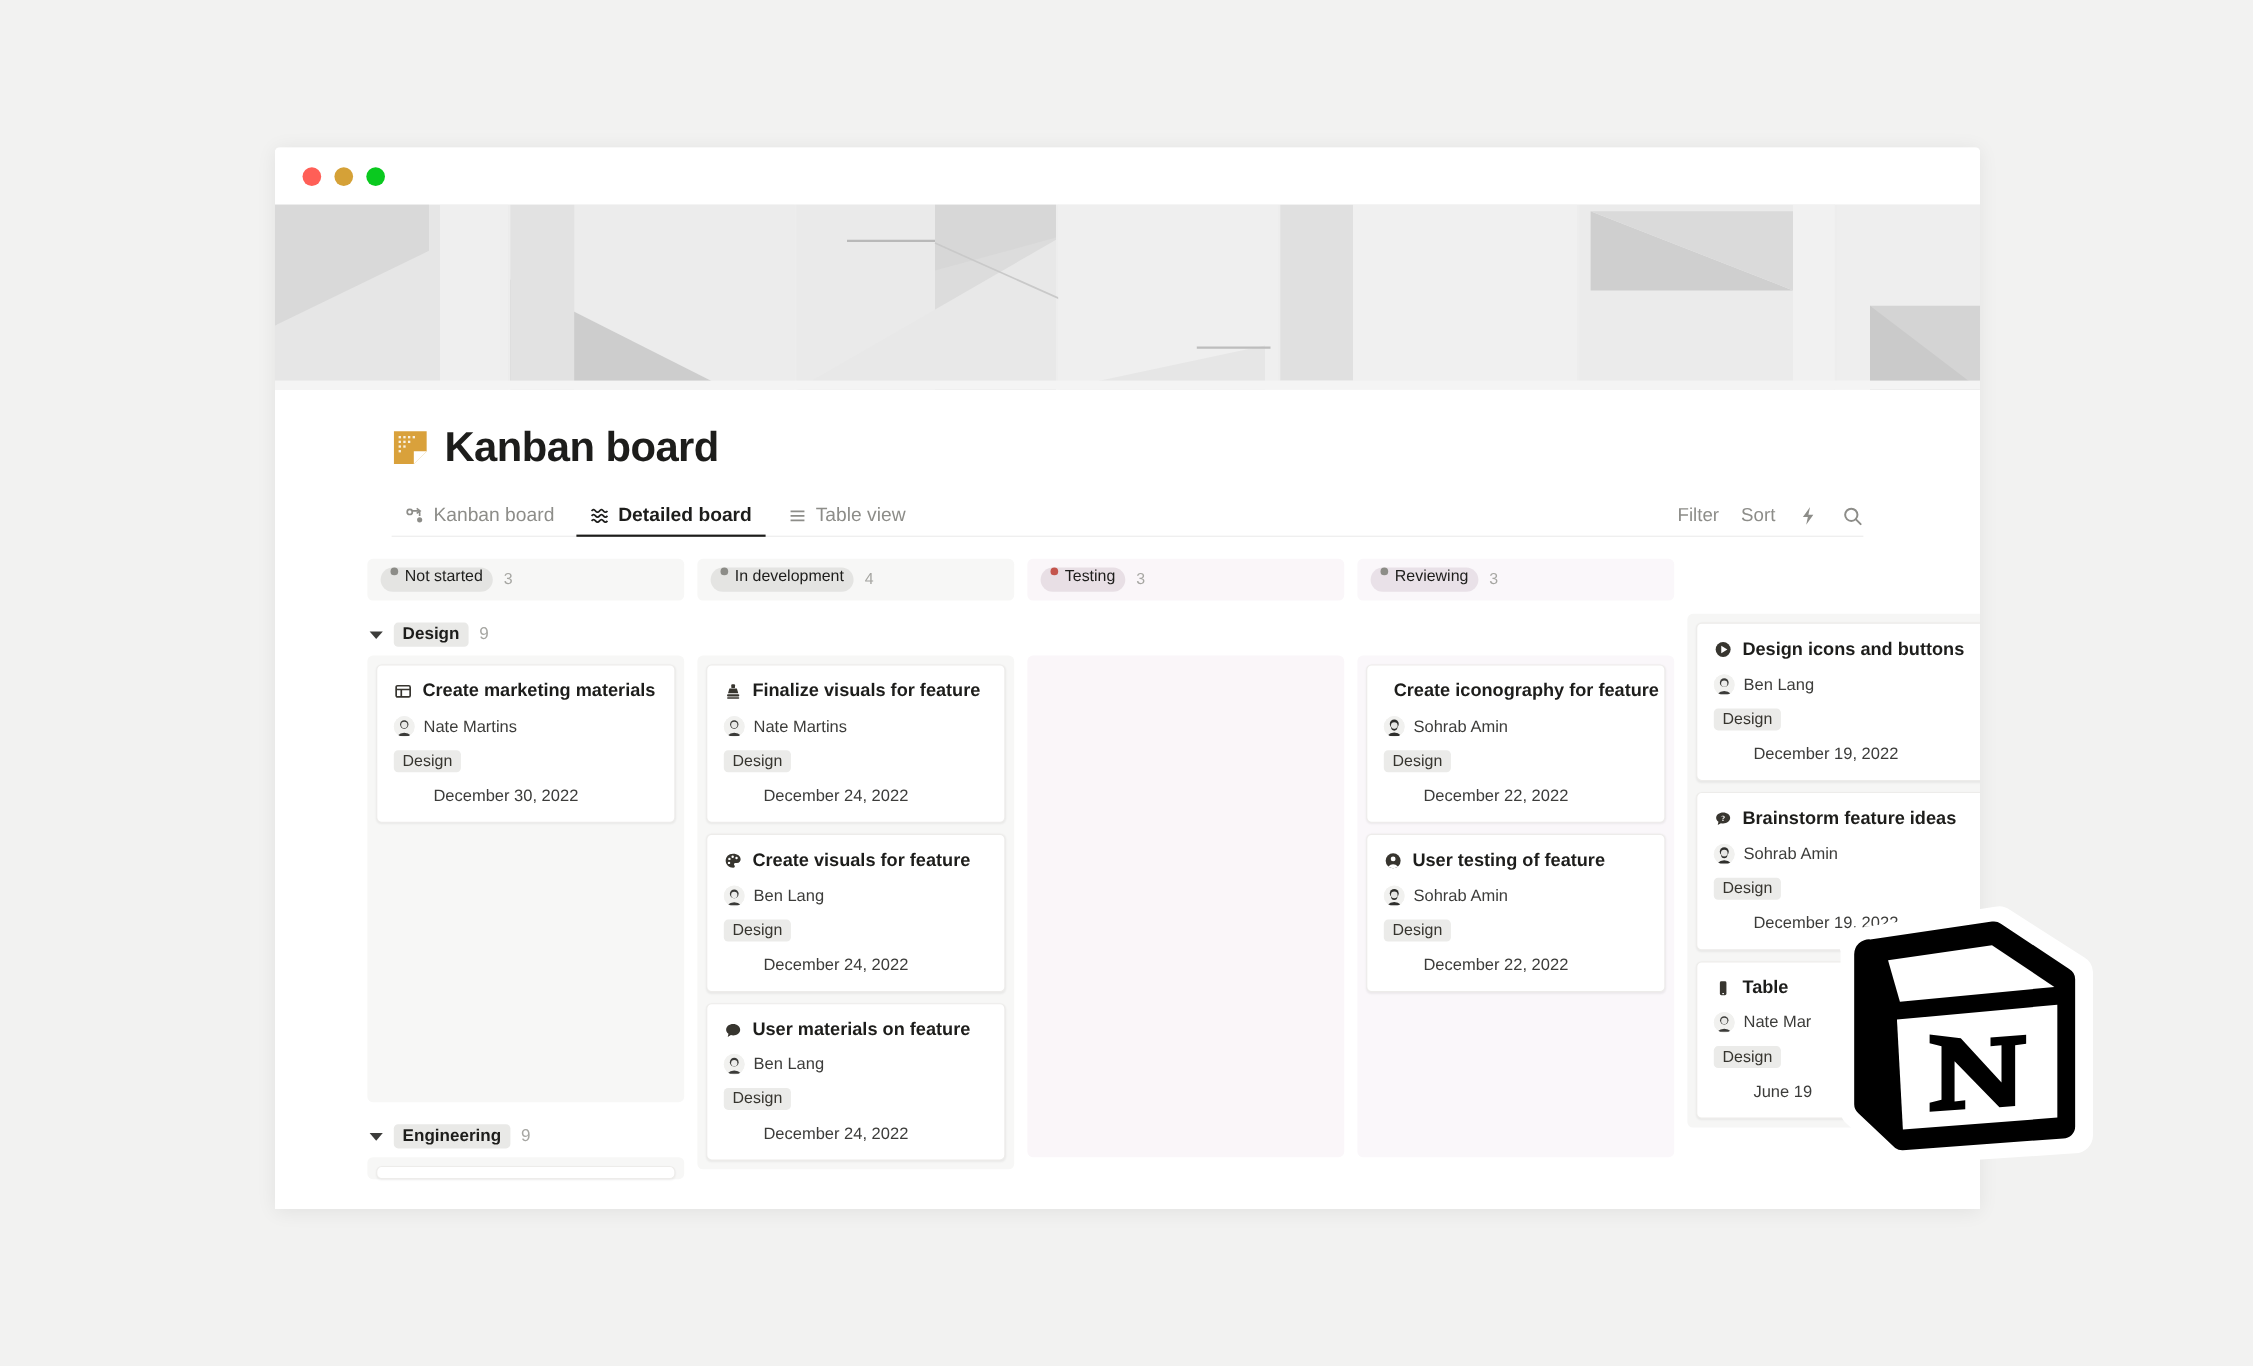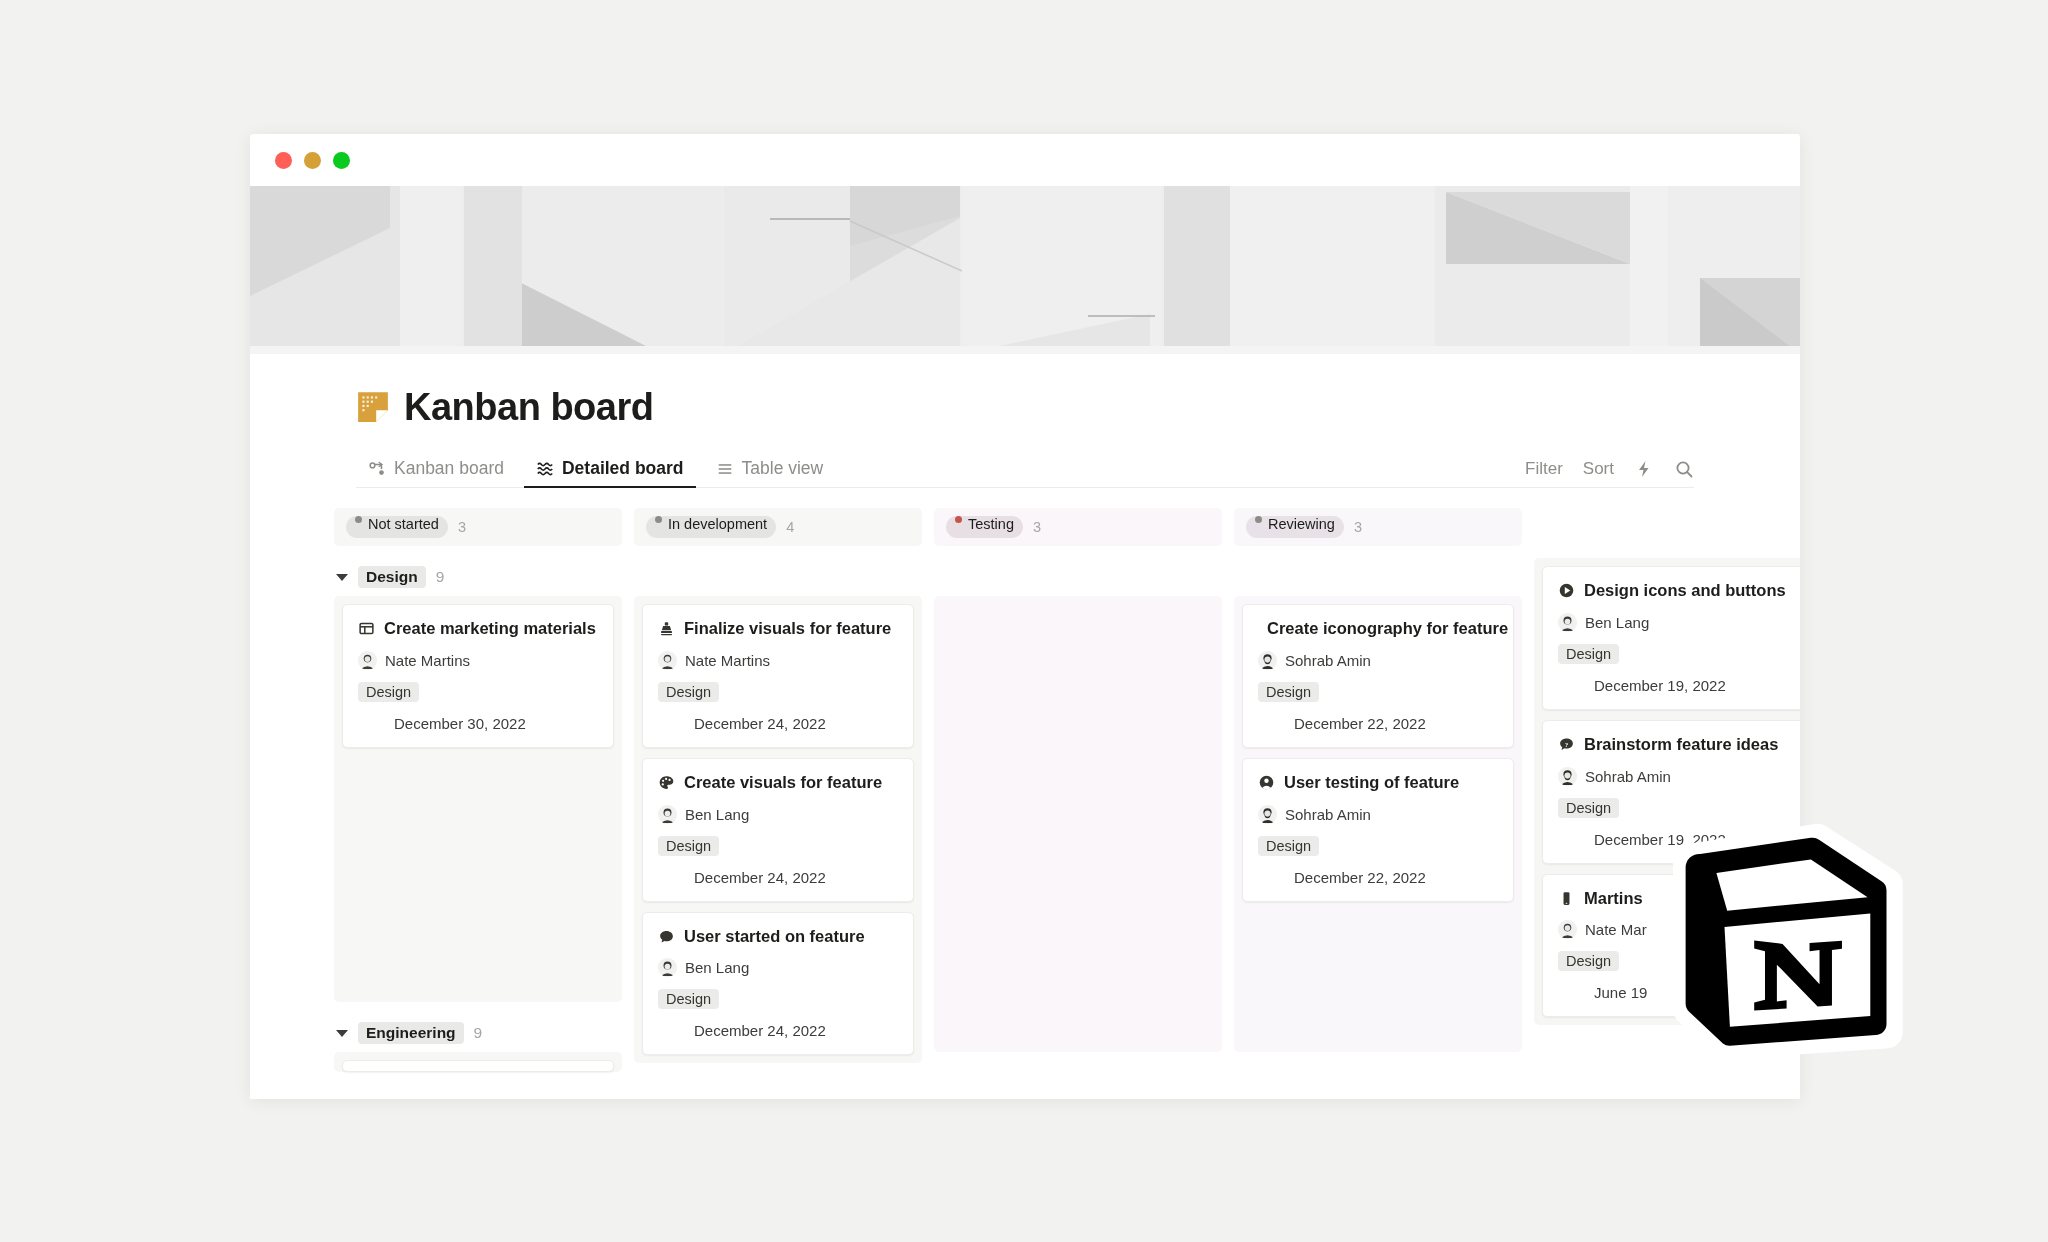--- a/index.html
+++ b/index.html
@@ -502,21 +502,21 @@
                 </div>
                 <div><span class="card-tag">Design</span></div>
                 <div class="card-date">December 24, 2022</div>
               </div>
 
               <div class="card">
                 <div class="card-title">
                   <svg width="17" height="17" viewBox="0 0 20 20">
                     <path d="M10 3.5 c-4.2 0-7.5 2.6-7.5 6 0 1.8 1 3.4 2.5 4.4 l-.8 3.3 3.4-1.9 c.8.2 1.6.3 2.4.3 4.2 0 7.5-2.6 7.5-6 s-3.3-6.1-7.5-6.1z" fill="#37352f"></path>
                   </svg>
-                  <span>User started on feature</span>
+                  <span>User materials on feature</span>
                 </div>
                 <div class="card-person">
                   <span class="avatar">
                     <svg viewBox="0 0 20 20" width="19" height="19">
                         <circle cx="10" cy="10" r="10" fill="#f1f1ef"></circle>
                         <circle cx="10" cy="8" r="4.2" fill="#3b3b39"></circle>
                         <path d="M3 19 q7 -6 14 0z" fill="#3b3b39"></path>
                         <circle cx="10" cy="9" r="3" fill="#ececeb"></circle>
                       </svg>
                   </span>
@@ -686,21 +686,21 @@
                 <div><span class="card-tag">Design</span></div>
                 <div class="card-date">December 19, 2022</div>
               </div>
 
               <div class="card">
                 <div class="card-title">
                   <svg width="17" height="17" viewBox="0 0 20 20">
                     <rect x="6.5" y="2.5" width="7" height="15" rx="1.6" fill="#37352f"></rect>
                     <rect x="9" y="15" width="2" height="1.2" rx="0.6" fill="#ffffff"></rect>
                   </svg>
-                  <span>Martins</span>
+                  <span>Table</span>
                 </div>
                 <div class="card-person">
                   <span class="avatar">
                     <svg viewBox="0 0 20 20" width="19" height="19">
                         <circle cx="10" cy="10" r="10" fill="#f1f1ef"></circle>
                         <circle cx="10" cy="8" r="4" fill="#3b3b39"></circle>
                         <path d="M3 19 q7 -6 14 0z" fill="#3b3b39"></path>
                         <circle cx="10" cy="8.5" r="3" fill="#e8e8e6"></circle>
                       </svg>
                   </span>

